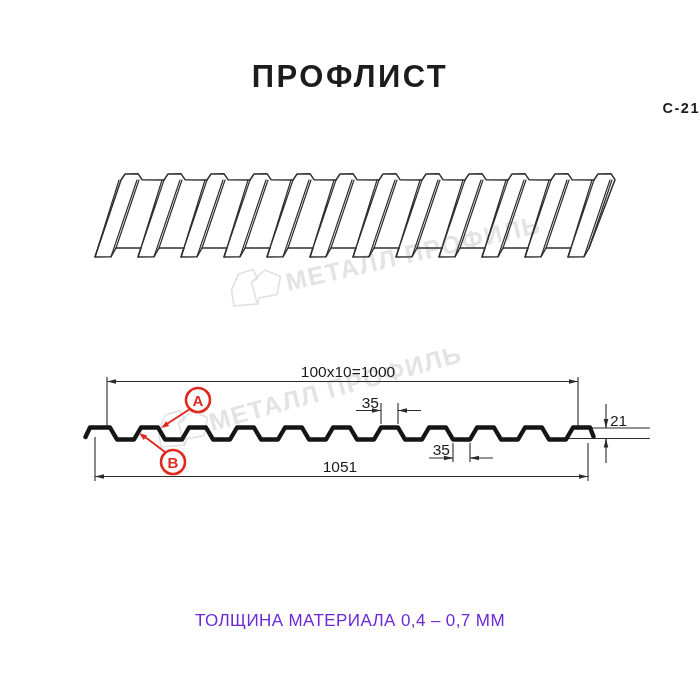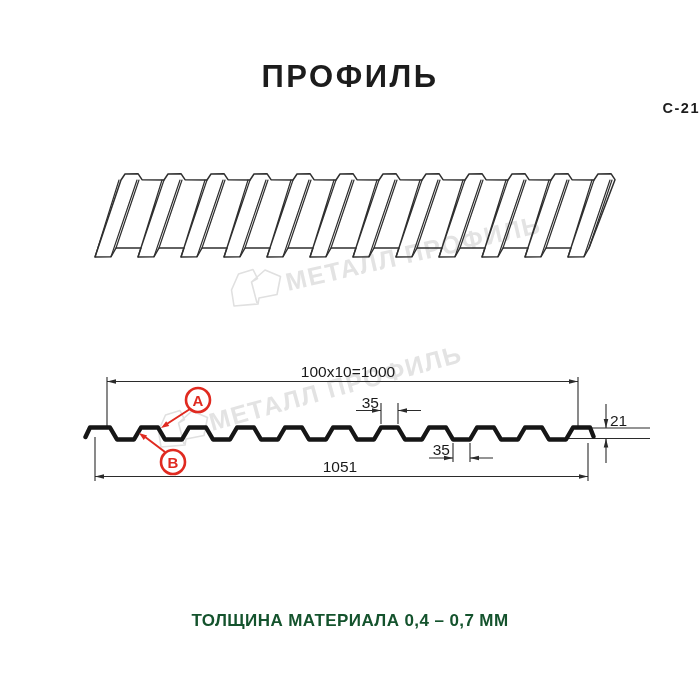--- a/index.html
+++ b/index.html
@@ -3,33 +3,33 @@
 <meta charset="utf-8">
 <style>
   html,body{margin:0;padding:0;background:#ffffff;}
   #stage{position:relative;width:700px;height:700px;background:#ffffff;overflow:hidden;
          font-family:"Liberation Sans", sans-serif;}
   .title{position:absolute;top:59px;left:0;right:0;text-align:center;
          font-size:31px;font-weight:700;letter-spacing:2.5px;color:#1c1c1c;}
   .subtitle{position:absolute;top:100px;left:0;right:0;text-align:right;
          font-size:14.5px;font-weight:700;letter-spacing:1.5px;color:#1c1c1c;}
   .caption{position:absolute;top:611px;left:0;right:0;text-align:center;
-         font-size:17px;font-weight:700;letter-spacing:0.4px;color:#14532d;}
+         font-size:17px;font-weight:400;letter-spacing:0.4px;color:#6d28d9;}
   svg{position:absolute;top:0;left:0;}
   .dim-text{font-family:"Liberation Sans", sans-serif;font-size:15.5px;fill:#1a1a1a;}
   .red-letter{font-family:"Liberation Sans", sans-serif;font-size:15px;font-weight:700;fill:#e02a20;}
   .wm-text{font-family:"Liberation Sans", sans-serif;font-size:25px;font-weight:700;
            letter-spacing:1.5px;fill:#e3e3e3;}
 </style>
 </head>
 <body>
 
 <div id="stage">
 
-  <div class="title">ПРОФИЛЬ</div>
+  <div class="title">ПРОФЛИСТ</div>
   <div class="subtitle">С-21</div>
 
   <svg width="700" height="700" viewBox="0 0 700 700">
 
     <path id="p-sheet-fill" fill="#ffffff" stroke="none" d="M121 180 L125 174 L138 173.7 L142 179.7 L164 180 L168 174 L181 173.7 L185 179.7 L207 180 L211 174 L224 173.7 L228 179.7 L250 180 L254 174 L267 173.7 L271 179.7 L293 180 L297 174 L310 173.7 L314 179.7 L336 180 L340 174 L353 173.7 L357 179.7 L379 180 L383 174 L396 173.7 L400 179.7 L422 180 L426 174 L439 173.7 L443 179.7 L465 180 L469 174 L482 173.7 L486 179.7 L508 180 L512 174 L525 173.7 L529 179.7 L551 180 L555 174 L568 173.7 L572 179.7 L594 180 L598 174 L611 173.7 L615 179.7 L589 248 L584 256.7 L568 257 L571 248 L546 248 L541 256.7 L525 257 L528 248 L503 248 L498 256.7 L482 257 L485 248 L460 248 L455 256.7 L439 257 L442 248 L417 248 L412 256.7 L396 257 L399 248 L374 248 L369 256.7 L353 257 L356 248 L331 248 L326 256.7 L310 257 L313 248 L288 248 L283 256.7 L267 257 L270 248 L245 248 L240 256.7 L224 257 L227 248 L202 248 L197 256.7 L181 257 L184 248 L159 248 L154 256.7 L138 257 L141 248 L116 248 L111 256.7 L95 257 L98 248 Z"></path>
 
     <g>
       <path id="p-logo1" fill="none" stroke="#e0e0e0" stroke-width="1.6" stroke-linejoin="round" d="M231.5 290 L238.5 274 L253 269.5 L257.5 278.5 L251.5 282 L265 270 L280.5 276.5 L277 294.5 L259 298 L258 304 L234 306 Z M251.5 282 L257 303"></path>
       <path id="p-logo2" fill="none" stroke="#e0e0e0" stroke-width="1.6" stroke-linejoin="round" d="M231.5 290 L238.5 274 L253 269.5 L257.5 278.5 L251.5 282 L265 270 L280.5 276.5 L277 294.5 L259 298 L258 304 L234 306 Z M251.5 282 L257 303" transform="translate(-73,141)"></path>
       <text class="wm-text" x="288" y="291" transform="rotate(-13 288 291)">МЕТАЛЛ ПРОФИЛЬ</text>

